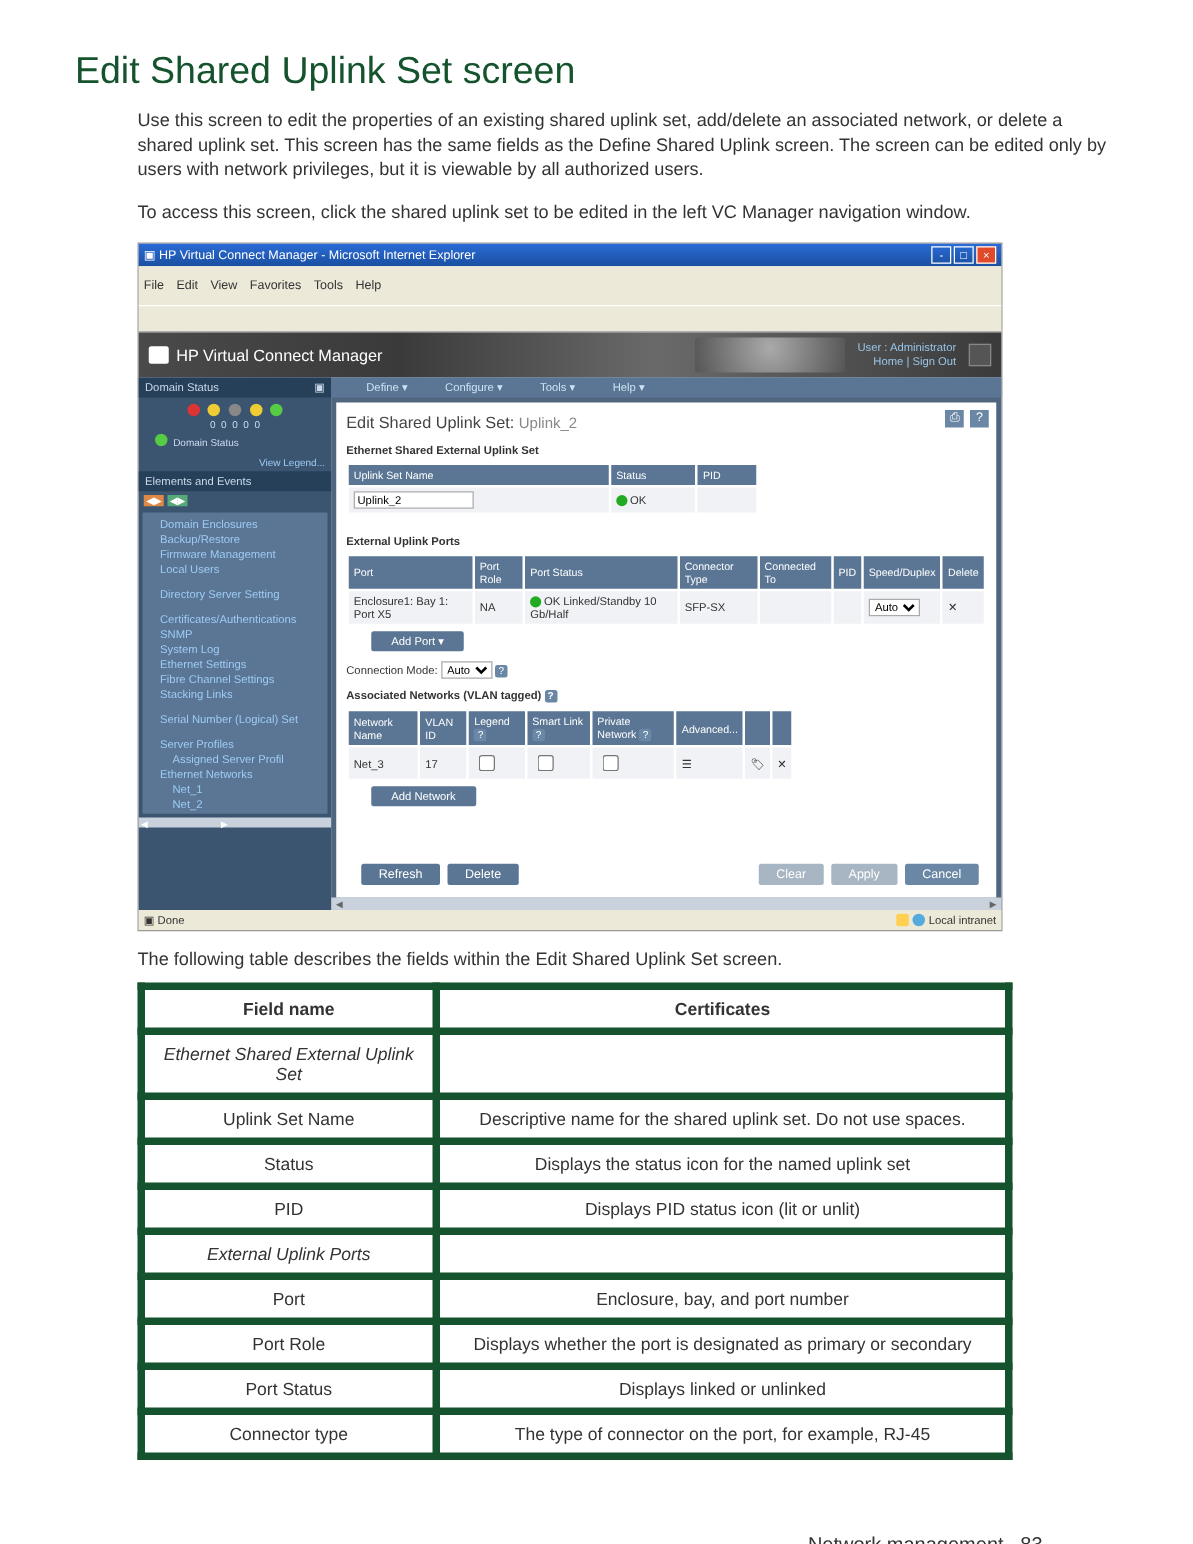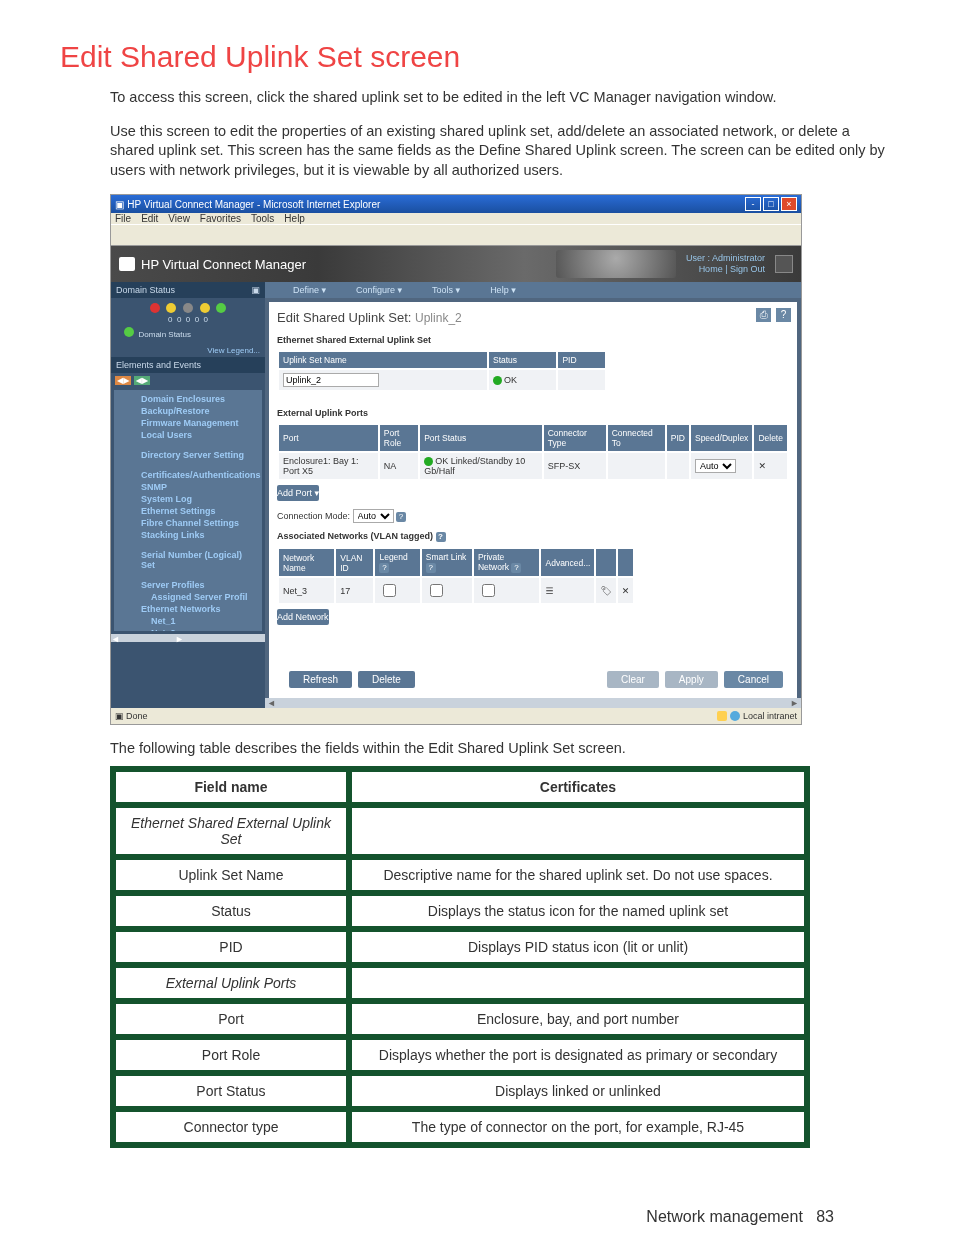--- a/index.html
+++ b/index.html
@@ -4,21 +4,21 @@
 <style>
   body {
     font-family: Arial, Helvetica, sans-serif;
     margin: 0;
     padding: 40px 60px;
     color: #333;
     font-size: 14px;
     background: #fff;
   }
   h1 {
-    color: #ef4444;
+    color: #14532d;
     font-weight: normal;
     font-size: 30px;
     margin: 0 0 14px 0;
   }
   .intro p {
     margin: 4px 0 14px 50px;
     line-height: 1.35;
     font-size: 14.5px;
   }
   .screenshot {
@@ -34,21 +34,21 @@
     background: linear-gradient(#2a6cd6, #1a4fa0);
     color: #fff;
     padding: 2px 4px;
     display: flex;
     align-items: center;
     font-size: 10px;
   }
   .ie-title .spacer { flex: 1; }
   .winbtn { width:14px;height:12px;text-align:center;line-height:12px;margin-left:2px;border:1px solid #fff;font-size:9px;}
   .winbtn.close{background:#e04a2a;}
-  .ie-menu { background:#ece9d8; padding:0 4px; font-size:10px; color:#333;}
+  .ie-menu { background:#ece9d8; padding:10px 4px; font-size:10px; color:#333;}
   .ie-menu span { margin-right:10px; text-decoration: underline; text-decoration-color: transparent;}
   .ie-toolbar { background:#ece9d8; height:20px; border-top:1px solid #fff; border-bottom:1px solid #999;}
   
   .app-header {
     background: linear-gradient(90deg,#4a4a4a 0%, #3a3a3a 30%, #6a6a6a 60%, #3a3a3a 100%);
     color:#fff;
     padding:4px 8px;
     display:flex;
     align-items:center;
     font-size:13px;
@@ -60,38 +60,38 @@
   .app-sq{width:16px;height:16px;background:#555;border:1px solid #888;margin-left:10px;}
   
   .app-body{display:flex; background:#c9d2dc;}
   .sidebar{width:154px;background:#3b5470;color:#fff;font-size:9px;}
   .sidebar .section-head{background:#26405a;padding:3px 5px;color:#c9d9ea;font-size:9px;display:flex;justify-content:space-between;}
   .status-icons{padding:5px;text-align:center;}
   .status-icons .dot{display:inline-block;width:10px;height:10px;border-radius:50%;margin:0 2px;}
   .red{background:#d33;} .yel{background:#ec3;} .grn{background:#5c4;} .gry{background:#888;}
   .view-legend{color:#9ecbf5;text-align:right;padding:2px 5px;font-size:8px;}
   .sidebar a, .sidebar span.link{color:#9ecbf5;text-decoration:none;display:block;padding:1px 0 1px 14px;font-size:9px;}
-  .sidebar .tree-box{background:#5a7694;margin:3px;padding:3px 13px;height:235px;overflow:hidden;font-weight:bold;}
+  .sidebar .tree-box{background:#5a7694;margin:3px;padding:3px 0;height:235px;overflow:hidden;}
   .sidebar span.link.sub{padding-left:24px;}
   .sidebar .scroll-b{background:#c9d2dc;height:8px;}
   
   .content{flex:1;background:#50667f;}
   .app-menu{background:#5a7694;color:#cde2f5;font-size:9px;padding:3px 8px;}
   .app-menu span{margin-right:10px;padding-left:20px;}
   .white-panel{background:#fff;margin:4px 4px 0 4px;padding:8px;height:380px;color:#333;position:relative;}
   .panel-title{font-size:13px;color:#444;}
   .panel-title .muted{color:#888;font-size:12px;}
   .titlebtns{position:absolute;top:6px;right:6px;}
   .titlebtns .sq{display:inline-block;width:15px;height:14px;background:#6a88a5;color:#fff;text-align:center;line-height:14px;font-size:10px;margin-left:2px;}
   .sub-sec{font-weight:bold;font-size:9px;margin:10px 0 5px 0;}
   .tbl{width:100%;font-size:9px;}
   .tbl-head{background:#5a7694;color:#fff;}
   .tbl-head td{padding:3px 4px;font-size:8.5px;}
   .tbl-row td{padding:3px 4px;background:#f0f2f5;}
-  .btn{display:inline-block;background:#5a7694;color:#fff;padding:3px 0;font-size:9px;border-radius:2px;margin-top:4px;}
+  .btn{display:inline-block;background:#5a7694;color:#fff;padding:3px 16px;font-size:9px;border-radius:2px;margin-top:4px;margin-left:20px;}
   .hp-input{border:1px solid #aaa;font-size:9px;padding:1px 2px;width:90px;}
   .hp-select{border:1px solid #aaa;font-size:9px;background:#fff;}
   .ok-dot{display:inline-block;width:9px;height:9px;border-radius:50%;background:#2a2;margin-right:2px;vertical-align:middle;}
   .footer-btns{position:absolute;bottom:10px;left:20px;right:8px;display:flex;}
   .footer-btns .spacer{flex:1;}
   .footer-btns .fb{background:#5a7694;color:#fff;padding:3px 14px;font-size:10px;margin-right:6px;border-radius:2px;}
   .footer-btns .fb.dis{background:#a8b6c4;}
   .footer-btns .fb.cancel{background:#6a88a5;}
   .statusbar{background:#ece9d8;height:16px;display:flex;align-items:center;font-size:9px;color:#333;padding:0 4px;}
   .statusbar .spacer{flex:1;}
@@ -121,22 +121,22 @@
     padding-right:60px;
   }
   .help-i{display:inline-block;width:10px;height:10px;background:#6a88a5;color:#fff;font-size:8px;text-align:center;line-height:10px;border-radius:2px;}
 </style>
 </head>
 <body>
 
 <h1>Edit Shared Uplink Set screen</h1>
 
 <div class="intro">
+  <p>Use this screen to edit the properties of an existing shared uplink set, add/delete an associated network, or delete a shared uplink set. This screen has the same fields as the Define Shared Uplink screen. The screen can be edited only by users with network privileges, but it is viewable by all authorized users.</p>
   <p>To access this screen, click the shared uplink set to be edited in the left VC Manager navigation window.</p>
-  <p>Use this screen to edit the properties of an existing shared uplink set, add/delete an associated network, or delete a shared uplink set. This screen has the same fields as the Define Shared Uplink screen. The screen can be edited only by users with network privileges, but it is viewable by all authorized users.</p>
 </div>
 
 <div class="screenshot">
 
   <div class="ie-title">
     <span>▣</span>&nbsp;
     <span>HP Virtual Connect Manager - Microsoft Internet Explorer</span>
     <span class="spacer"></span>
     <span class="winbtn">-</span>
     <span class="winbtn">□</span>

